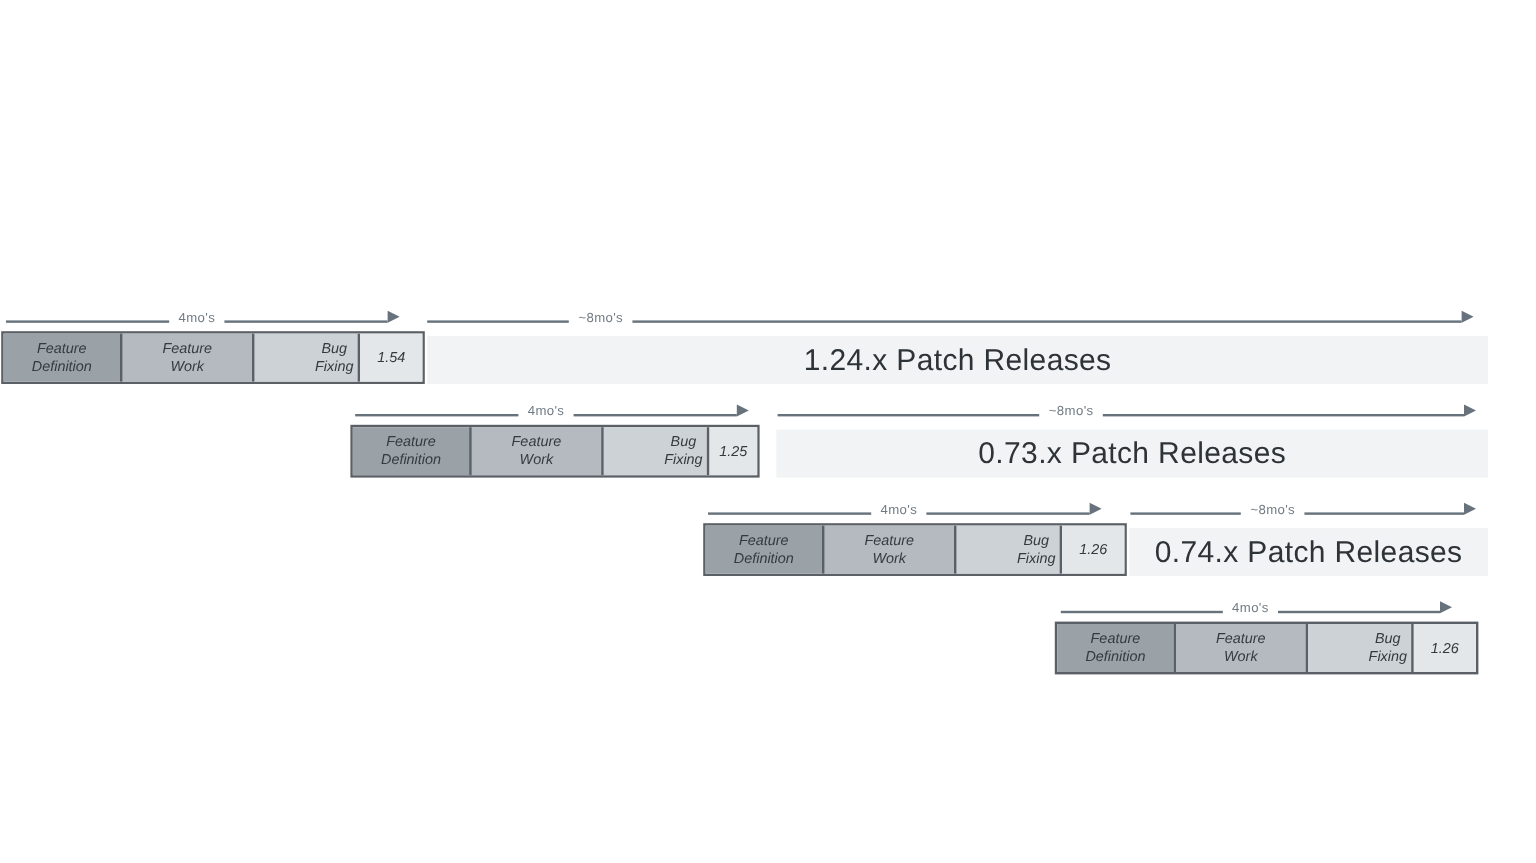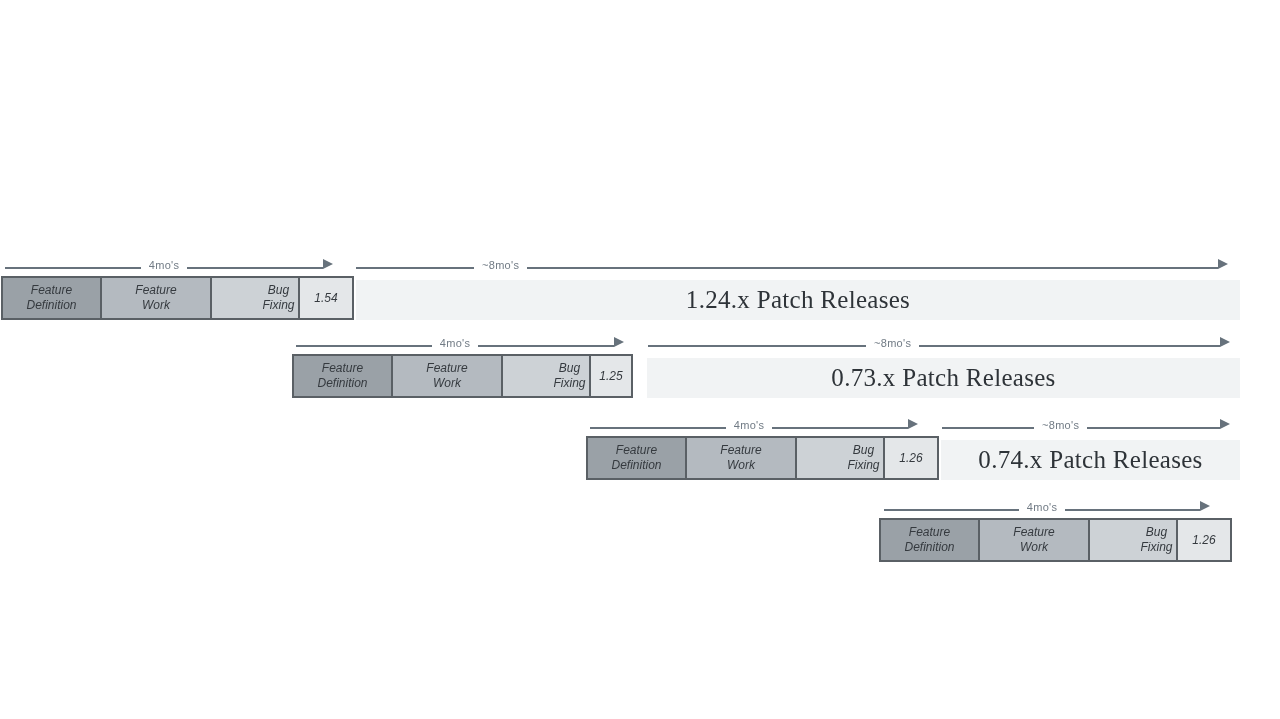--- a/index.html
+++ b/index.html
@@ -61,21 +61,20 @@
     position: absolute;
     height: 40px;
     background: var(--patch);
     display: flex;
     align-items: center;
     justify-content: center;
     font-size: 25px;
     color: var(--patch_text);
     letter-spacing: 0.3px;
     white-space: nowrap;
-    font-family: Liberation Serif, serif;
   }
 </style>
 </head>
 <body>
 
 <div class="canvas">
 
   <div class="arrow" style="left:5px; top:253px; width:328px">
     <span class="ln"></span>
     <span class="lbl">4mo's</span>

